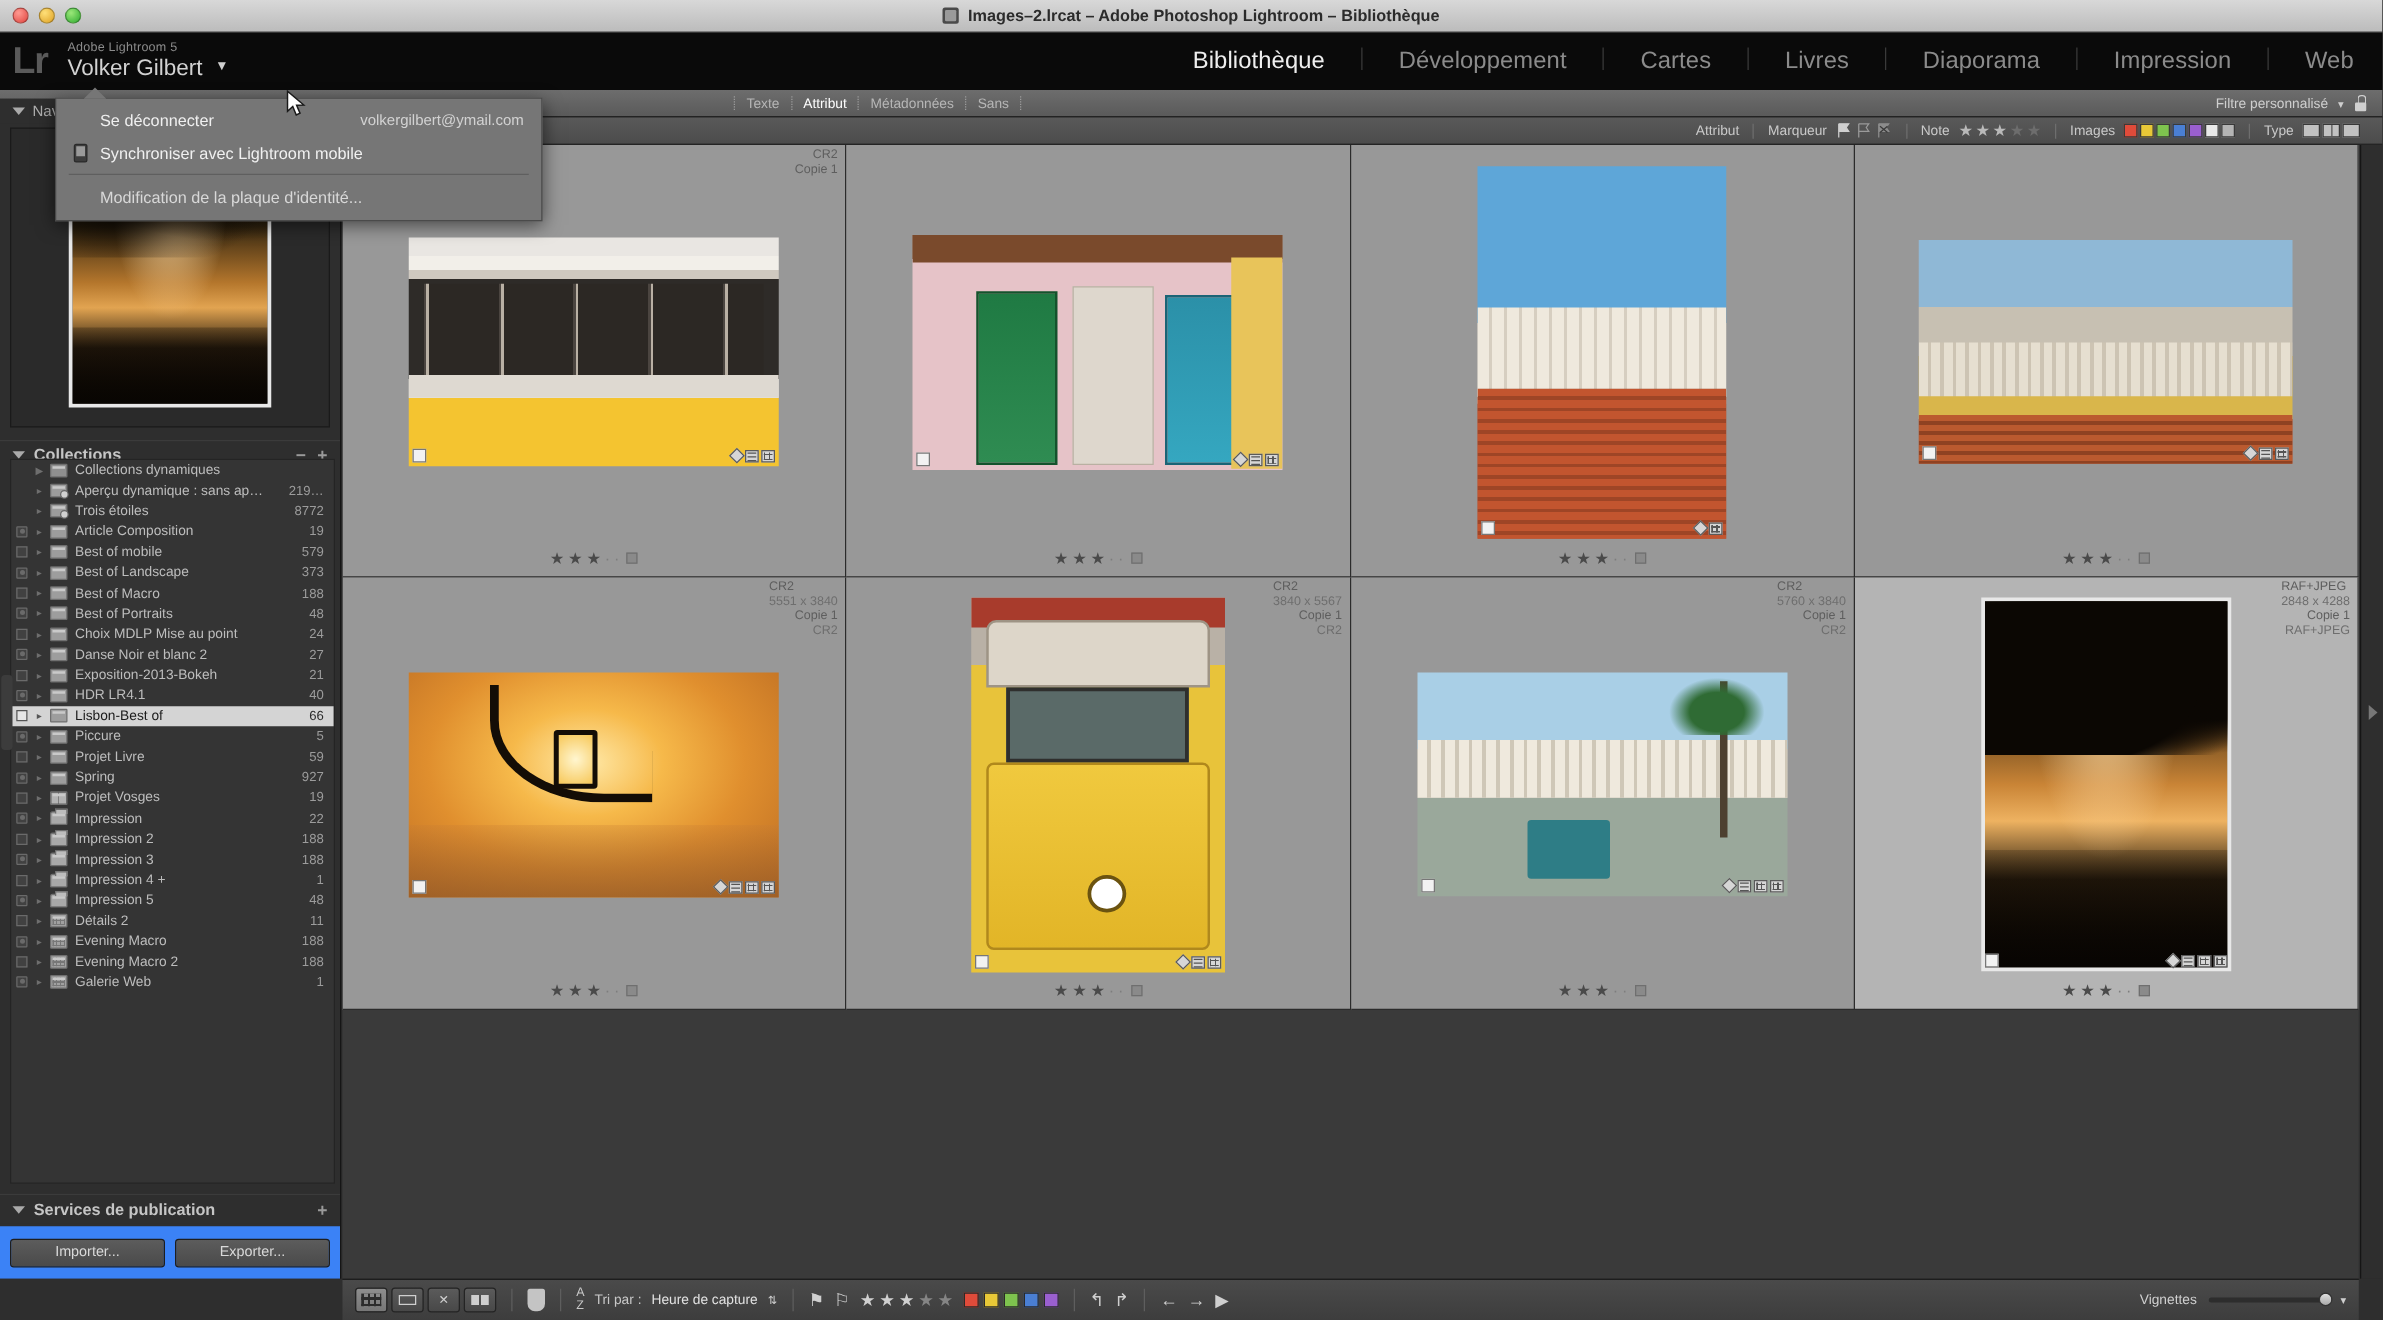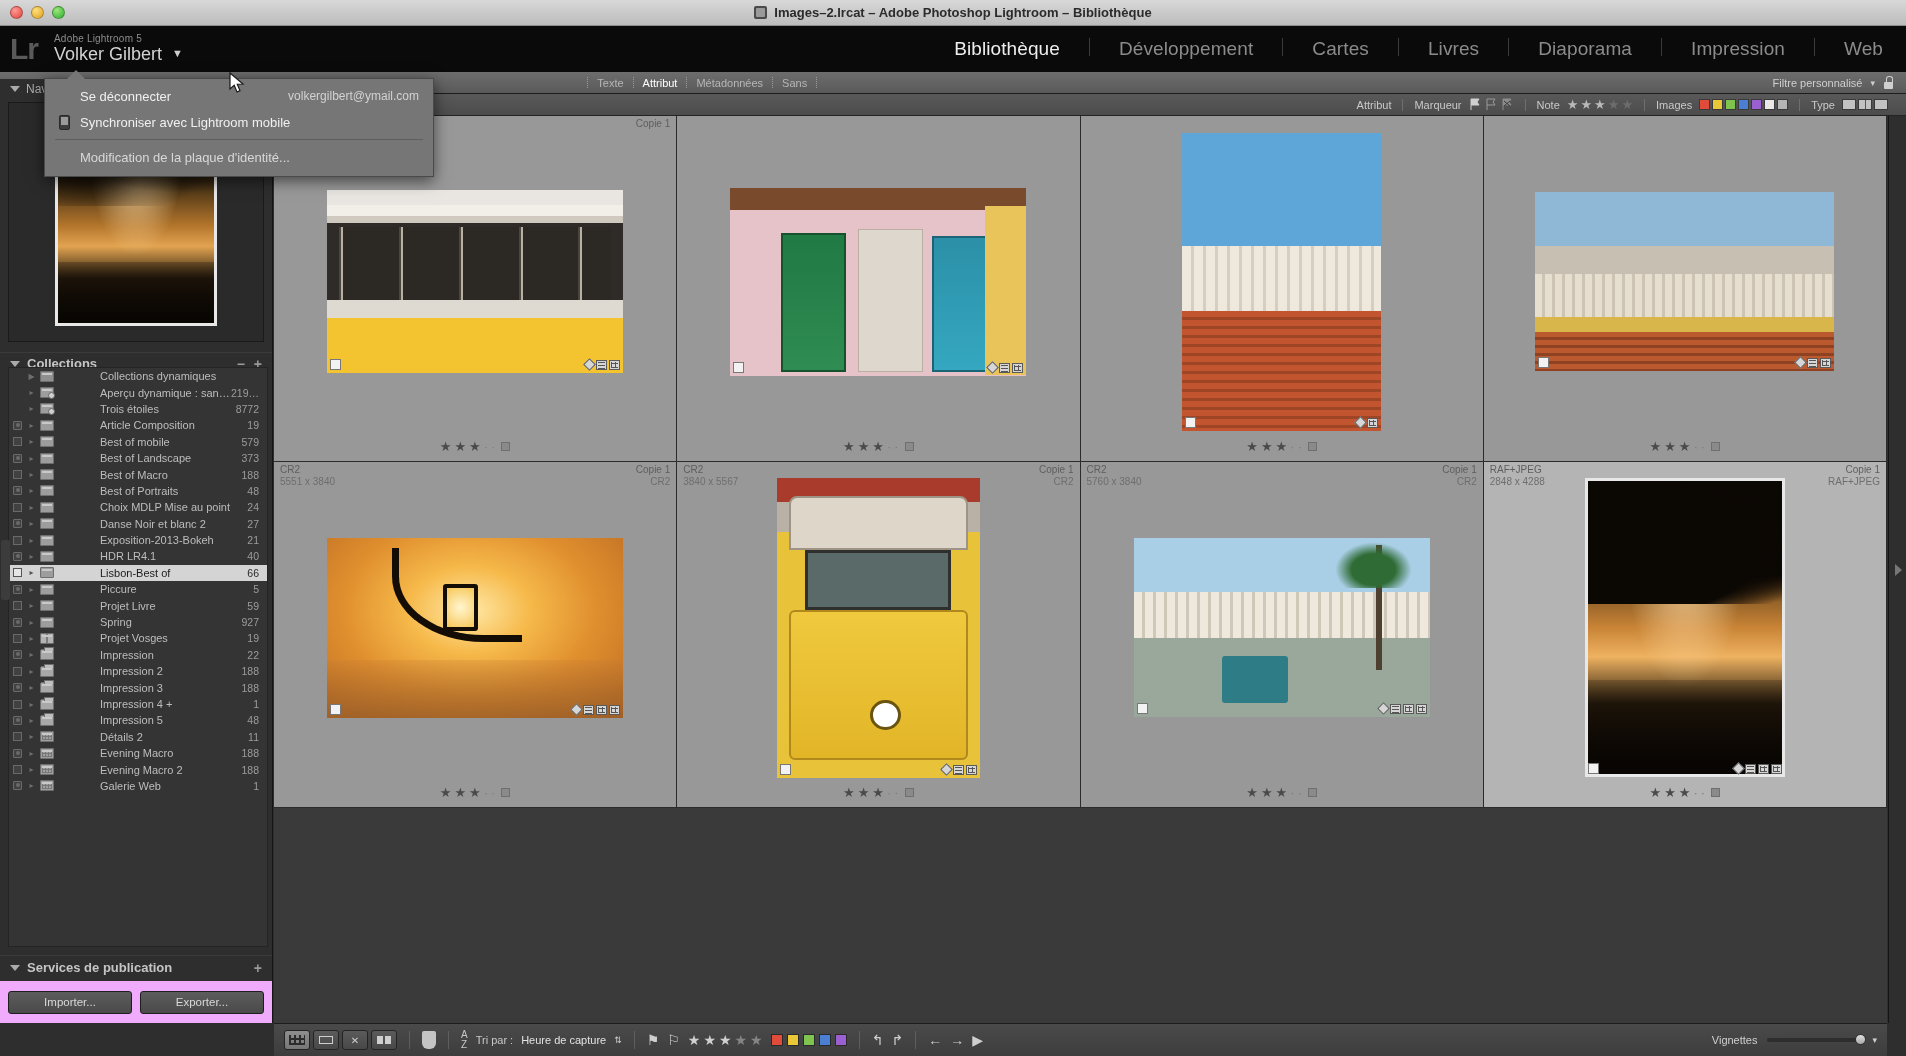--- a/index.html
+++ b/index.html
@@ -162,35 +162,35 @@
            background:#9d9d9d; border:1px solid #6f6f6f; border-radius:1px; }
   .cicon::after{content:"";position:absolute;left:1px;top:1px;right:1px;height:2px;background:#c9c9c9;}
   .cicon.smart::before{content:"";position:absolute;right:-2px;bottom:-2px;width:5px;height:5px;border-radius:50%;background:#d0d0d0;border:1px solid #666;}
   .cicon.set { background:#8f8f8f; }
   .cicon.book { background:linear-gradient(90deg,#b3b3b3 0 45%, #7e7e7e 45% 55%, #b3b3b3 55% 100%); }
   .cicon.print { background:#a8a8a8; border-radius:2px 2px 1px 1px; }
   .cicon.print::before{content:"";position:absolute;left:3px;top:-3px;width:8px;height:3px;background:#bdbdbd;border:1px solid #6f6f6f;border-bottom:none;}
   .cicon.web { background:#a0a0a0; }
   .cicon.web::before{content:"";position:absolute;left:1px;top:1px;right:1px;bottom:1px;
      background:repeating-linear-gradient(90deg,#777 0 1px,transparent 1px 3px),repeating-linear-gradient(0deg,#777 0 1px,transparent 1px 3px);}
-  .cname { flex: 1 1 auto; overflow: hidden; white-space: nowrap; text-overflow: ellipsis; margin-left: 40px; }
+  .cname { flex: 1 1 auto; overflow: hidden; white-space: nowrap; text-overflow: ellipsis; }
   .ccount { color: #9c9c9c; font-size: 10.5px; padding-right: 8px; }
   .coll-row.sel .ccount { color:#2a2a2a; }
 
   .pub-title {
     position:absolute; left:0; right:0; bottom:44px; height:24px;
     display:flex; align-items:center; gap:7px; padding:0 10px;
     font-size:13px; color:#c5c5c5; font-weight:bold; border-top:1px solid #3b3b3b; background:#2e2e2e;justify-content:center;
   }
   .pub-title .plus { margin-left:auto; color:#9a9a9a; font-size:14px; }
 
   .lp-buttons {
     position:absolute; left:0; right:0; bottom:0; height:42px;
     display:flex; align-items:center; justify-content:space-around; gap:8px; padding:0 8px;
-    background:#f0abfc;
+    background:#3b82f6;
   }
   .lpbtn {
     flex:1 1 0; height:23px; border-radius:3px; border:1px solid #1e1e1e;
     background: linear-gradient(#5c5c5c, #4a4a4a);
     color:#d9d9d9; font-size:11.5px; display:flex; align-items:center; justify-content:center;
   }
 
   
   .rightedge {
     position:absolute; right:0; top:116px; bottom:33px; width:18px;
@@ -208,22 +208,22 @@
 
   
   .grid {
     position: absolute; left: 274px; top: 116px; right: 19px; bottom: 33px;
     background: #3a3a3a; overflow: hidden;
   }
   .grid-inner { display: grid; grid-template-columns: repeat(4, 1fr); }
   .cell { position: relative; border-right: 1px solid #2b2b2b; border-bottom: 1px solid #2b2b2b;
           background: #989898; height: 346px; }
   .cell.lit { background: #b4b4b4; }
-  .cell-head { height: 24px; display: flex; align-items: flex-start; justify-content: space-between;
-               padding: 2px 6px 0 6px; font-size: 10px; color: #5e5e5e; line-height: 1.15; }
+  .cell-head { height: 24px; display: flex; align-items: flex-end; justify-content: space-between;
+               padding: 2px 6px 0 6px; font-size: 10px; color: #5e5e5e; line-height: 1.15; flex-direction: column; }
   .cell-head .l, .cell-head .r { display:flex; flex-direction:column; }
   .cell-head .r { text-align:right; }
   .cell-head .sub { color:#6e6e6e; }
   .cell-body { position:absolute; left:0; right:0; top:24px; bottom:38px;
                display:flex; align-items:center; justify-content:center; }
   .thumb { position: relative; box-shadow: 0 0 0 0 rgba(0,0,0,0); }
   .badges { position:absolute; right:3px; bottom:3px; display:flex; gap:2px; }
   .bdg { width:11px; height:10px; background:#d6d6d6; border:1px solid #5a5a5a; position:relative;}
   .bdg.crop{ background:#d6d6d6; transform:rotate(45deg); width:9px;height:9px;}
   .bdg.meta::after{content:"";position:absolute;left:1px;top:1px;right:1px;height:1px;background:#555;box-shadow:0 3px 0 #555,0 6px 0 #555;}

